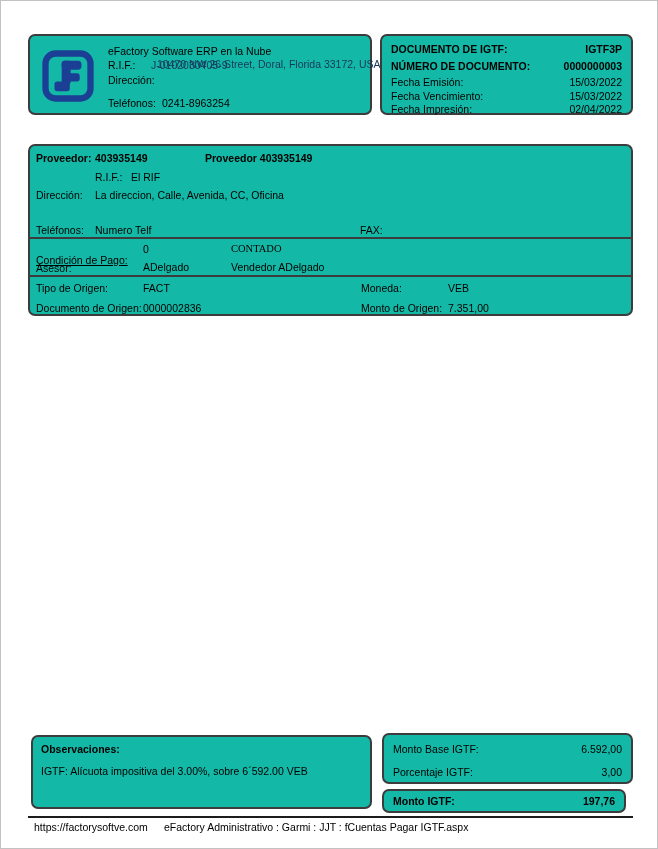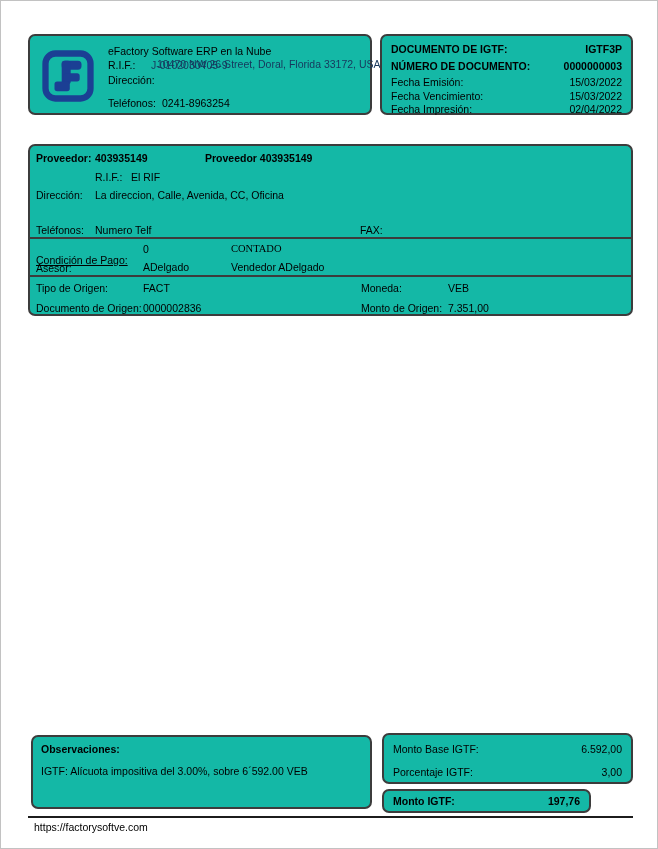--- a/index.html
+++ b/index.html
@@ -28,21 +28,21 @@
   .doc-row.r2 { margin-bottom:4px; }
   .doc-row.rd { margin-bottom:1px; line-height:12.5px; }
 
   
   .main-box { left:27px; top:125px; width:605px; height:172px;margin-top:18px; }
   .hline { position:absolute; left:0; width:100%; height:2px; background:#3c3c3c; }
 
   
   .obs-box { left:30px; top:734px; width:341px; height:74px; }
   .monto-box { left:381px; top:732px; width:251px; height:51px; }
-  .monto-igtf-box { left:381px; top:788px; width:209px; height:24px; }
+  .monto-igtf-box { left:381px; top:788px; width:244px; height:24px; }
   .tot-row { position:absolute; left:9px; right:9px; display:flex; justify-content:space-between; }
 
   
   .footer-line { position:absolute; left:27px; top:815px; width:605px; height:2px; background:#1c1c1c; }
 </style>
 </head>
 <body>
 
 <div class="page">
 
@@ -144,14 +144,15 @@
 
   <div class="box monto-igtf-box">
     <div class="tot-row b" style="top:4px;">
       <span>Monto IGTF:</span>
       <span>197,76</span>
     </div>
   </div>
 
   <div class="footer-line"></div>
   <div class="abs" style="left:33px;  top:820px;">https://factorysoftve.com</div>
+  <div class="abs" style="left:163px; top:820px;">eFactory Administrativo : Garmi : JJT : fCuentas Pagar IGTF.aspx</div>
 
 </div>
 
 </body></html>

